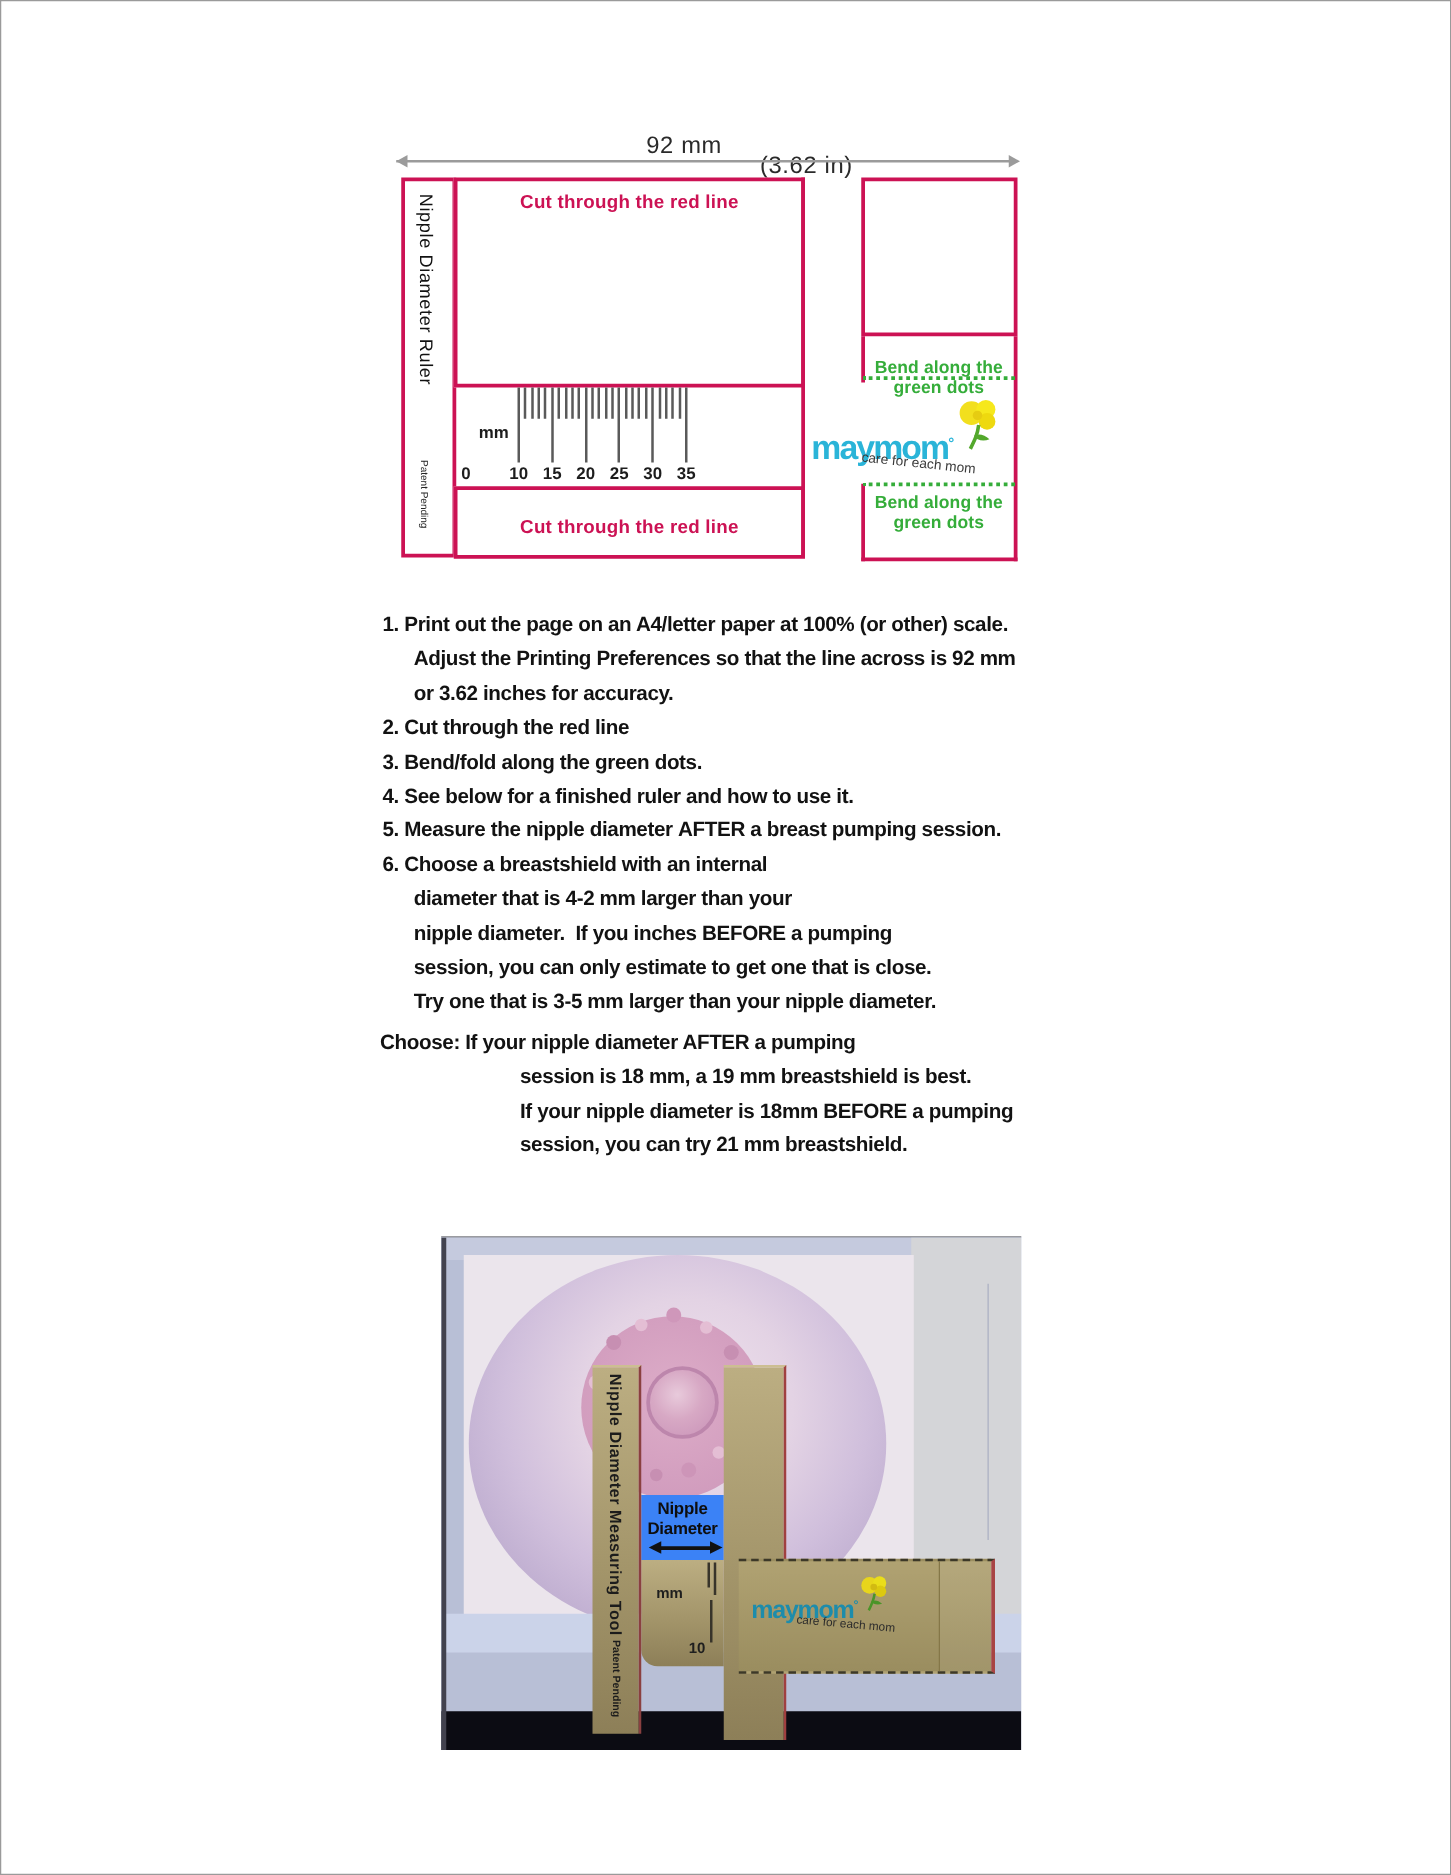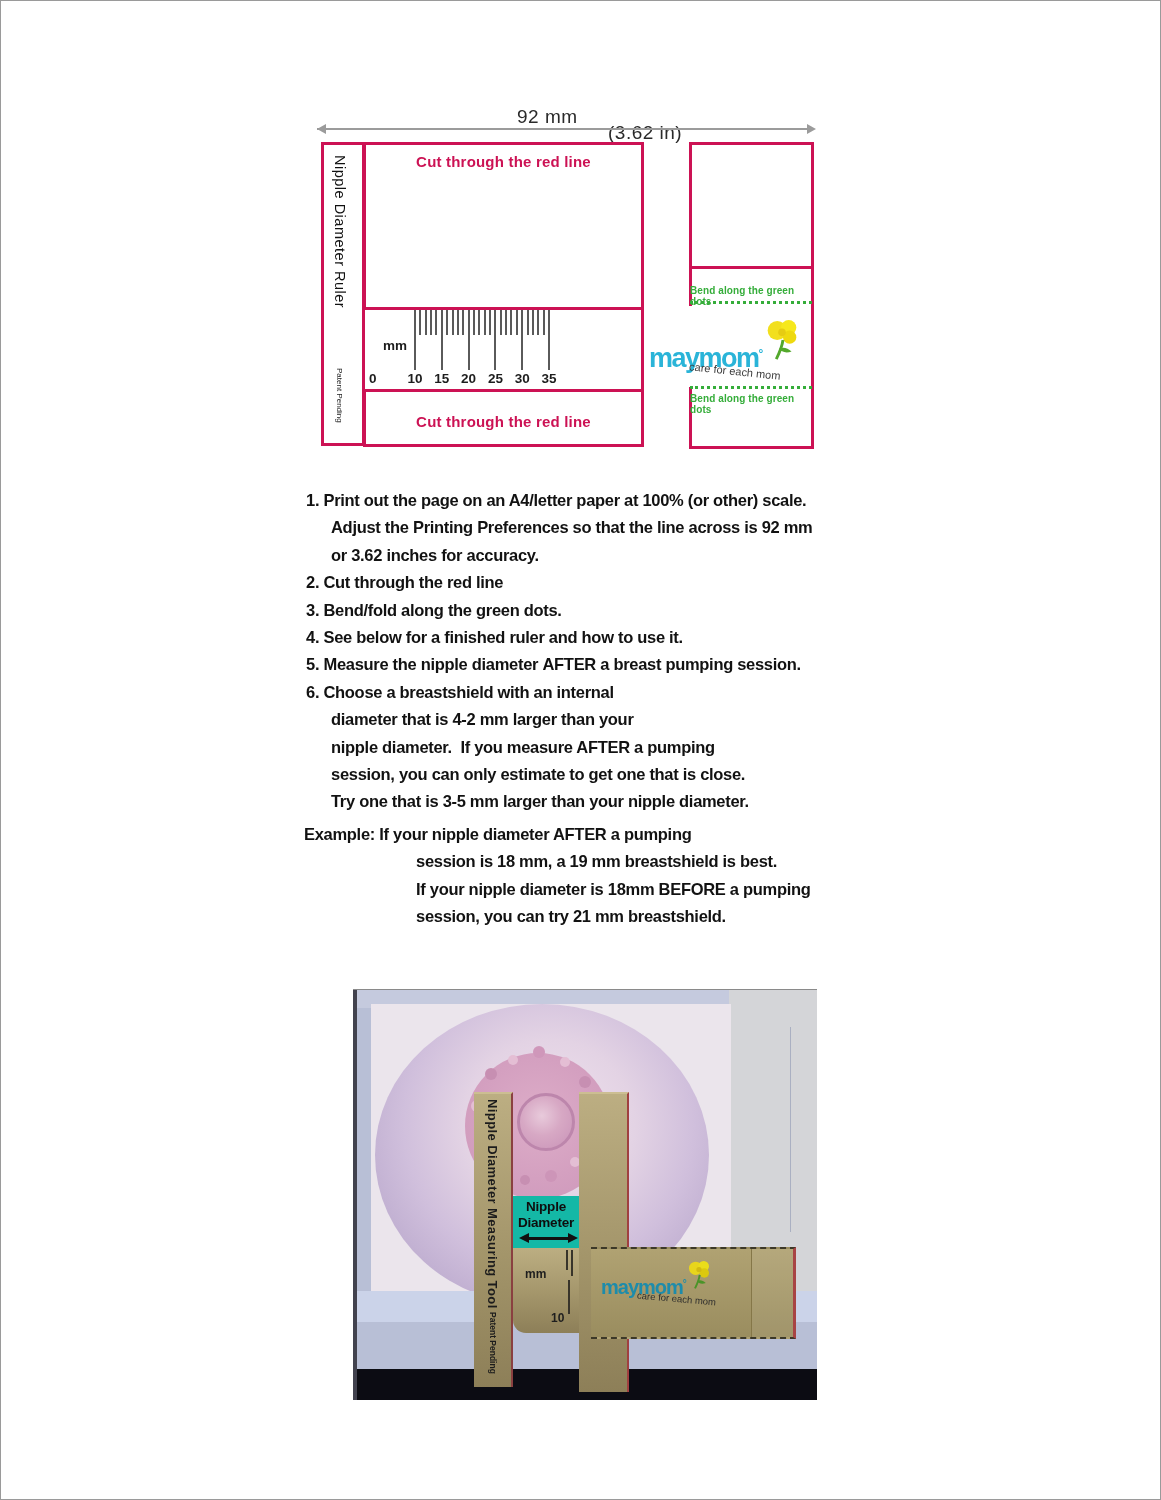--- a/index.html
+++ b/index.html
@@ -19,21 +19,21 @@
   .tri.r{border-left:9px solid #9b9b9b;}
   .vtext{writing-mode:vertical-rl;}
   #ndr-title{font-size:14.5px;color:#111;letter-spacing:.5px;}
   #dg-patent{font-size:8px;color:#222;}
   #ruler-ticks{position:absolute;left:413px;top:309px;width:145px;height:80px;}
   .tick{position:absolute;top:0;width:2px;height:25px;background:#5a5a5a;}
   .tick.long{height:60px;}
   .tick-label{position:absolute;top:61px;transform:translateX(-50%);
               font-size:13.5px;font-weight:600;color:#1d1d1d;}
   .scale-label{font-size:13.5px;font-weight:600;color:#1d1d1d;}
-  .greentext{color:#35ad3a;font-weight:bold;font-size:10px;letter-spacing:.1px;}
+  .greentext{color:#35ad3a;font-weight:bold;font-size:14px;text-align:center;letter-spacing:.1px;}
   .greendots{position:absolute;border-top:3px dotted #35ad3a;height:0;}
 
   .mm-name{font-weight:bold;color:#2ab4d8;letter-spacing:-1.5px;}
   .mm-mark{font-weight:bold;color:#2ab4d8;vertical-align:9px;font-size:12px;}
   .mm-tagline{color:#3a3a3a;width:max-content;}
   #dg-logo .mm-name{font-size:27px;}
   #dg-logo .mm-tagline{font-size:11px;transform:rotate(6deg);margin:-9px 0 0 40px;}
   #dg-logo svg{vertical-align:6px;margin-left:1px;}
 
   
@@ -45,21 +45,21 @@
   .ind2{padding-left:112px;}
 
   
   #photo{position:absolute;left:352px;top:988px;width:464px;height:410px;
          background:#b8bfd6;overflow:hidden;border-top:1px solid #8a8a8a;}
   #photo .abs{position:absolute;}
   .tan{background:linear-gradient(180deg,#bcae82 0%,#a3956a 55%,#8d7f58 100%);}
   .ph-vtext{writing-mode:vertical-rl;color:#1c1c1c;}
   #ph-tool-title{font-size:13px;font-weight:600;letter-spacing:.4px;}
   #ph-patent{font-size:8.5px;font-weight:600;}
-  #ph-gaplabel{background:#14b8a6;text-align:center;font-weight:bold;color:#0e0e0e;
+  #ph-gaplabel{background:#3b82f6;text-align:center;font-weight:bold;color:#0e0e0e;
                font-size:13.5px;line-height:16px;letter-spacing:-.2px;padding-top:3px;box-sizing:border-box;}
   .ph-dot{position:absolute;border-radius:50%;}
   #ph-arm{background:linear-gradient(180deg,#b0a272 0%,#9a8d5f 100%);
           border-top:2px dashed #3c3828;border-bottom:2px dashed #3c3828;
           border-right:3px solid #a84444;box-sizing:border-box;}
   #ph-logo .mm-name{font-size:20px;color:#1d8cab;letter-spacing:-1px;}
   #ph-logo .mm-mark{color:#1d8cab;font-size:10px;vertical-align:7px;}
   #ph-logo .mm-tagline{font-size:9.5px;color:#2c2c2c;transform:rotate(5deg);margin:-6px 0 0 36px;}
   #ph-logo svg{vertical-align:4px;}
   .ph-ticktext{font-size:12px;font-weight:600;color:#1e1e1e;}
@@ -150,26 +150,26 @@
   <div class="textblock" style="left:305px;top:486px;">
       <div class="line ind0"><span>1. Print out the page on an A4/letter paper at 100% (or other) scale.</span></div>
       <div class="line ind1"><span>Adjust the Printing Preferences so that the line across is 92 mm</span></div>
       <div class="line ind1"><span>or 3.62 inches for accuracy.</span></div>
       <div class="line ind0"><span>2. Cut through the red line</span></div>
       <div class="line ind0"><span>3. Bend/fold along the green dots.</span></div>
       <div class="line ind0"><span>4. See below for a finished ruler and how to use it.</span></div>
       <div class="line ind0"><span>5. Measure the nipple diameter </span><b>AFTER</b><span> a breast pumping session.</span></div>
       <div class="line ind0"><span>6. Choose a breastshield with an internal</span></div>
       <div class="line ind1"><span>diameter that is 4-2 mm larger than your</span></div>
-      <div class="line ind1"><span>nipple diameter.  If you measure AFTER a pumping</span></div>
+      <div class="line ind1"><span>nipple diameter.  If you inches BEFORE a pumping</span></div>
       <div class="line ind1"><span>session, you can only estimate to get one that is close.</span></div>
       <div class="line ind1"><span>Try one that is 3-5 mm larger than your nipple diameter.</span></div>
     </div>
   <div class="textblock" style="left:303px;top:820px;">
-      <div class="line ind0"><b>Example:</b><span> If your nipple diameter AFTER a pumping</span></div>
+      <div class="line ind0"><b>Choose:</b><span> If your nipple diameter AFTER a pumping</span></div>
       <div class="line ind2"><span>session is 18 mm, a 19 mm breastshield is best.</span></div>
       <div class="line ind2"><span>If your nipple diameter is 18mm BEFORE a pumping</span></div>
       <div class="line ind2"><span>session, you can try 21 mm breastshield.</span></div>
     </div>
 
   <div id="photo">
     <div class="abs" style="left:0;top:0;width:464px;height:18px;background:#c5cade;"></div>
     <div class="abs" style="left:376px;top:0;width:88px;height:310px;background:#d4d5d8;"></div>
     <div class="abs" style="left:18px;top:14px;width:360px;height:288px;background:#ebe5ec;"></div>
     <div class="abs" style="left:437px;top:37px;width:1px;height:205px;background:#aab0c2;"></div>

